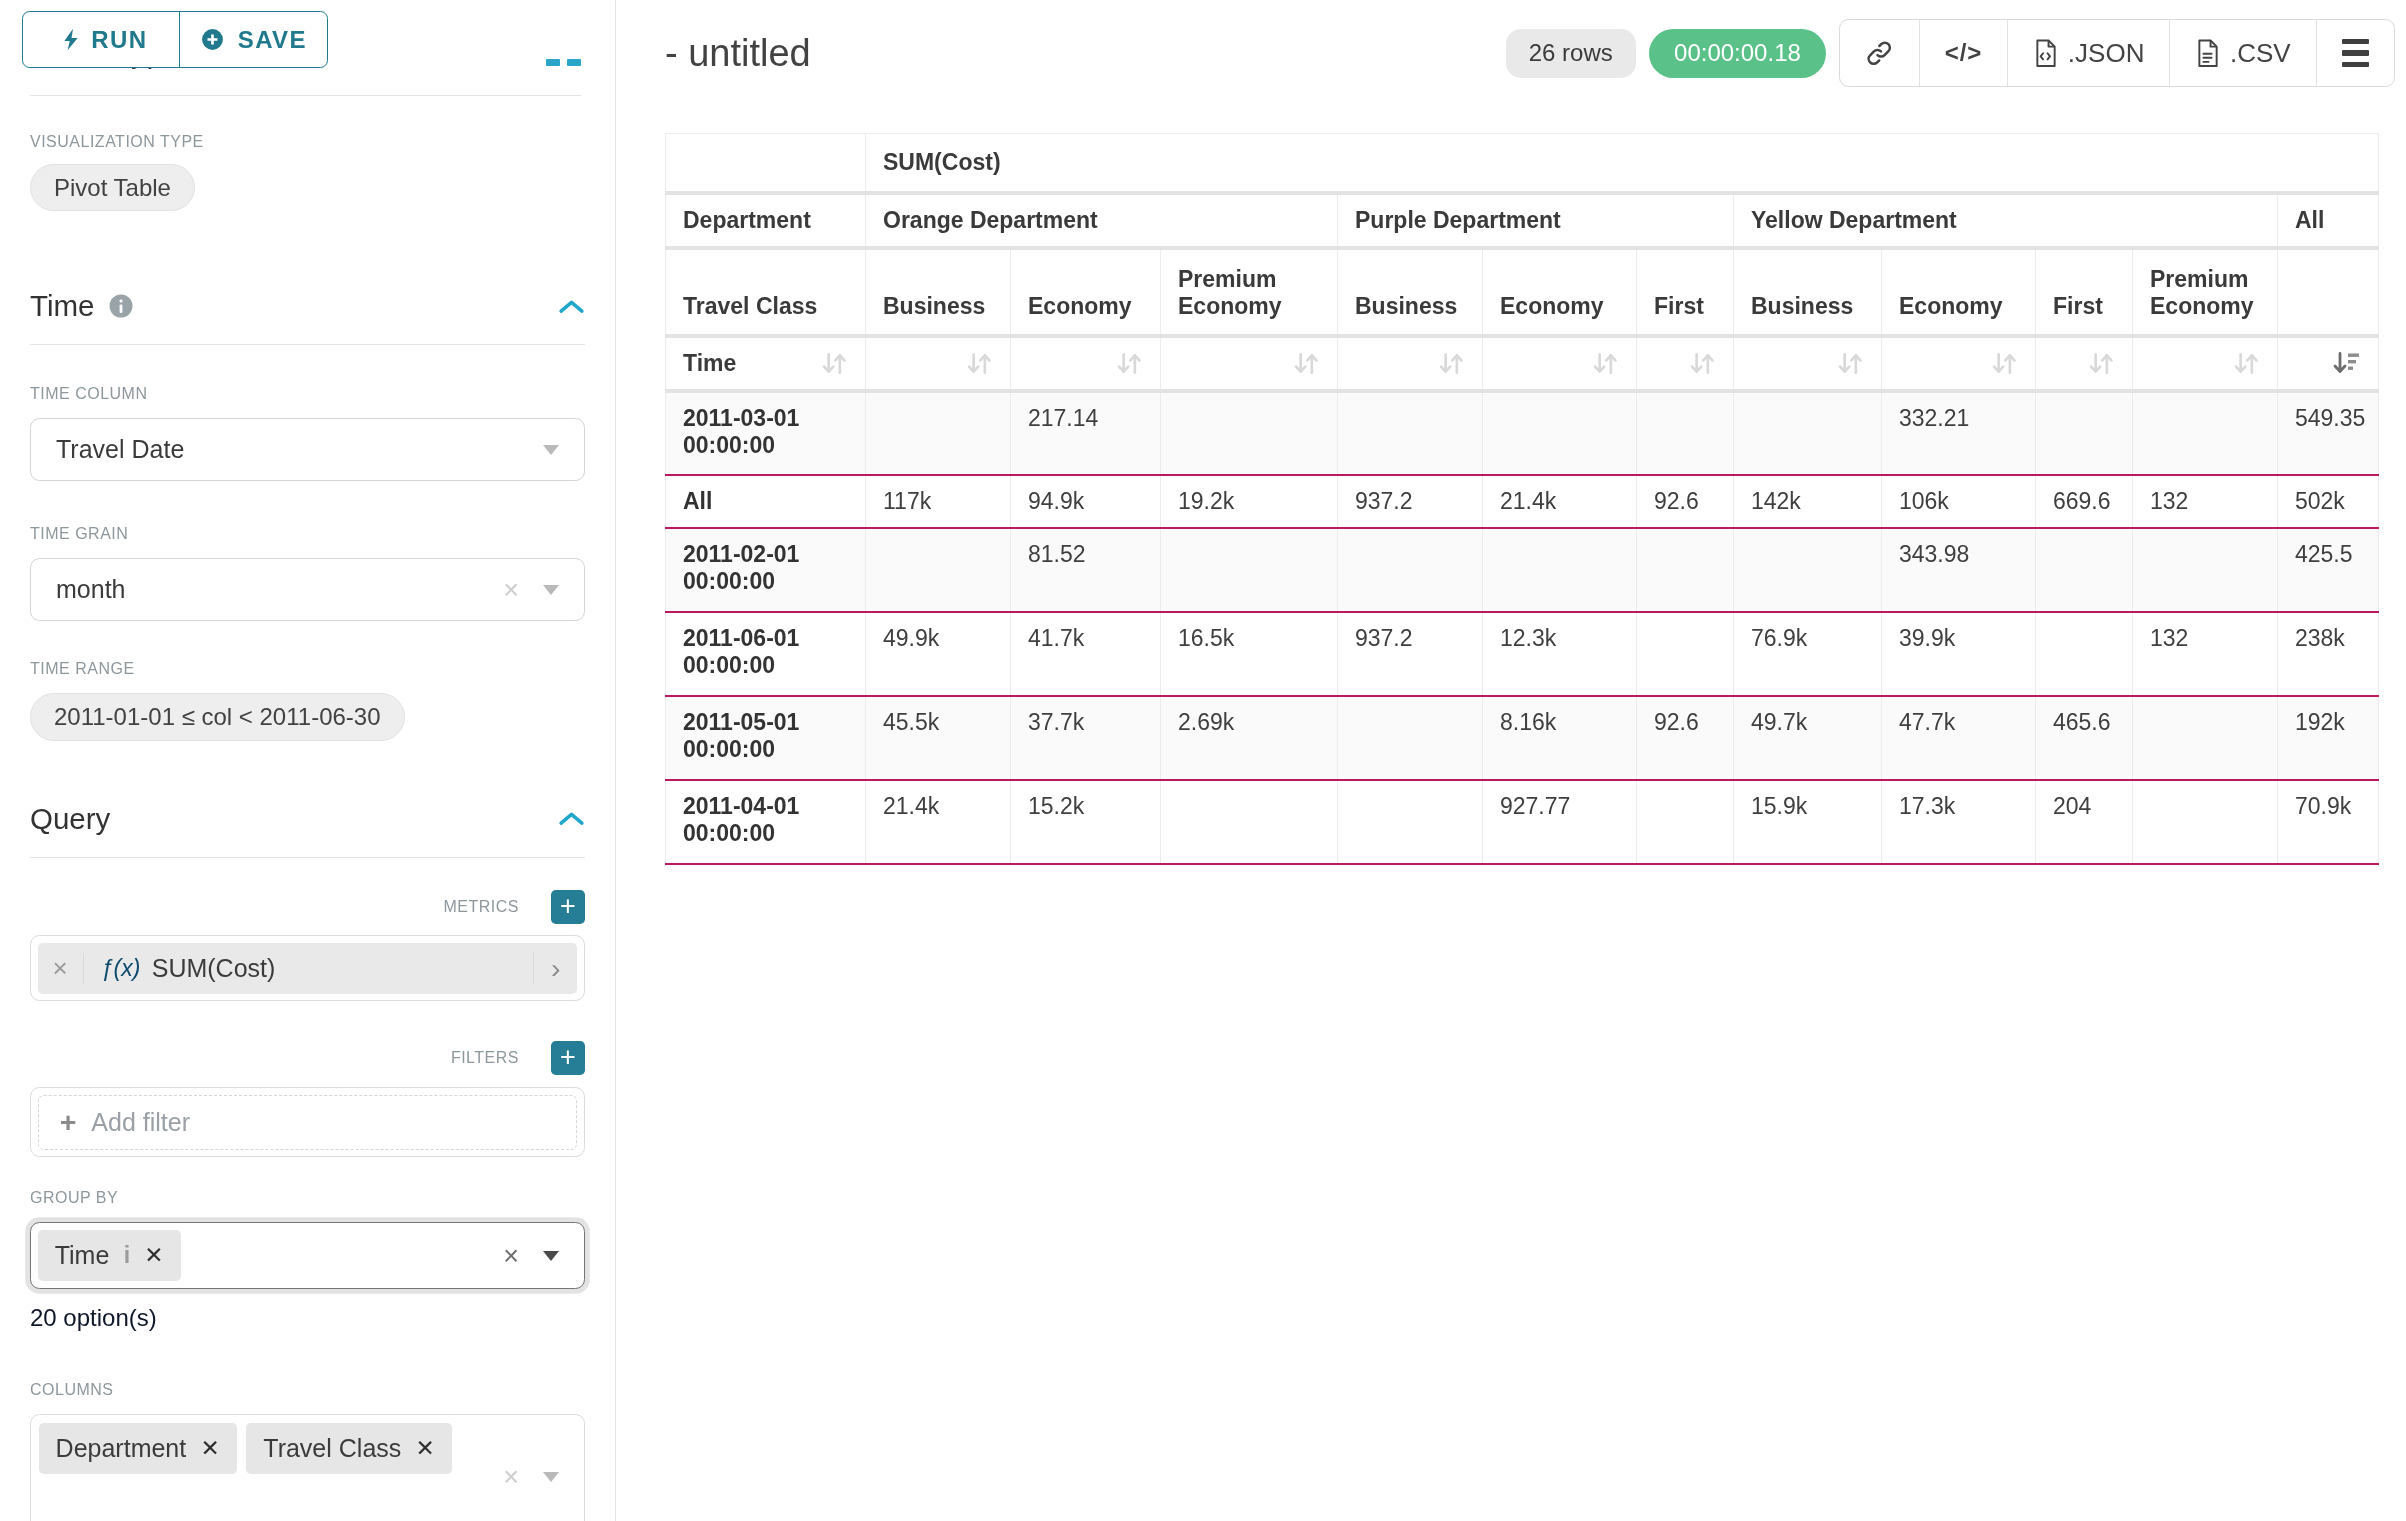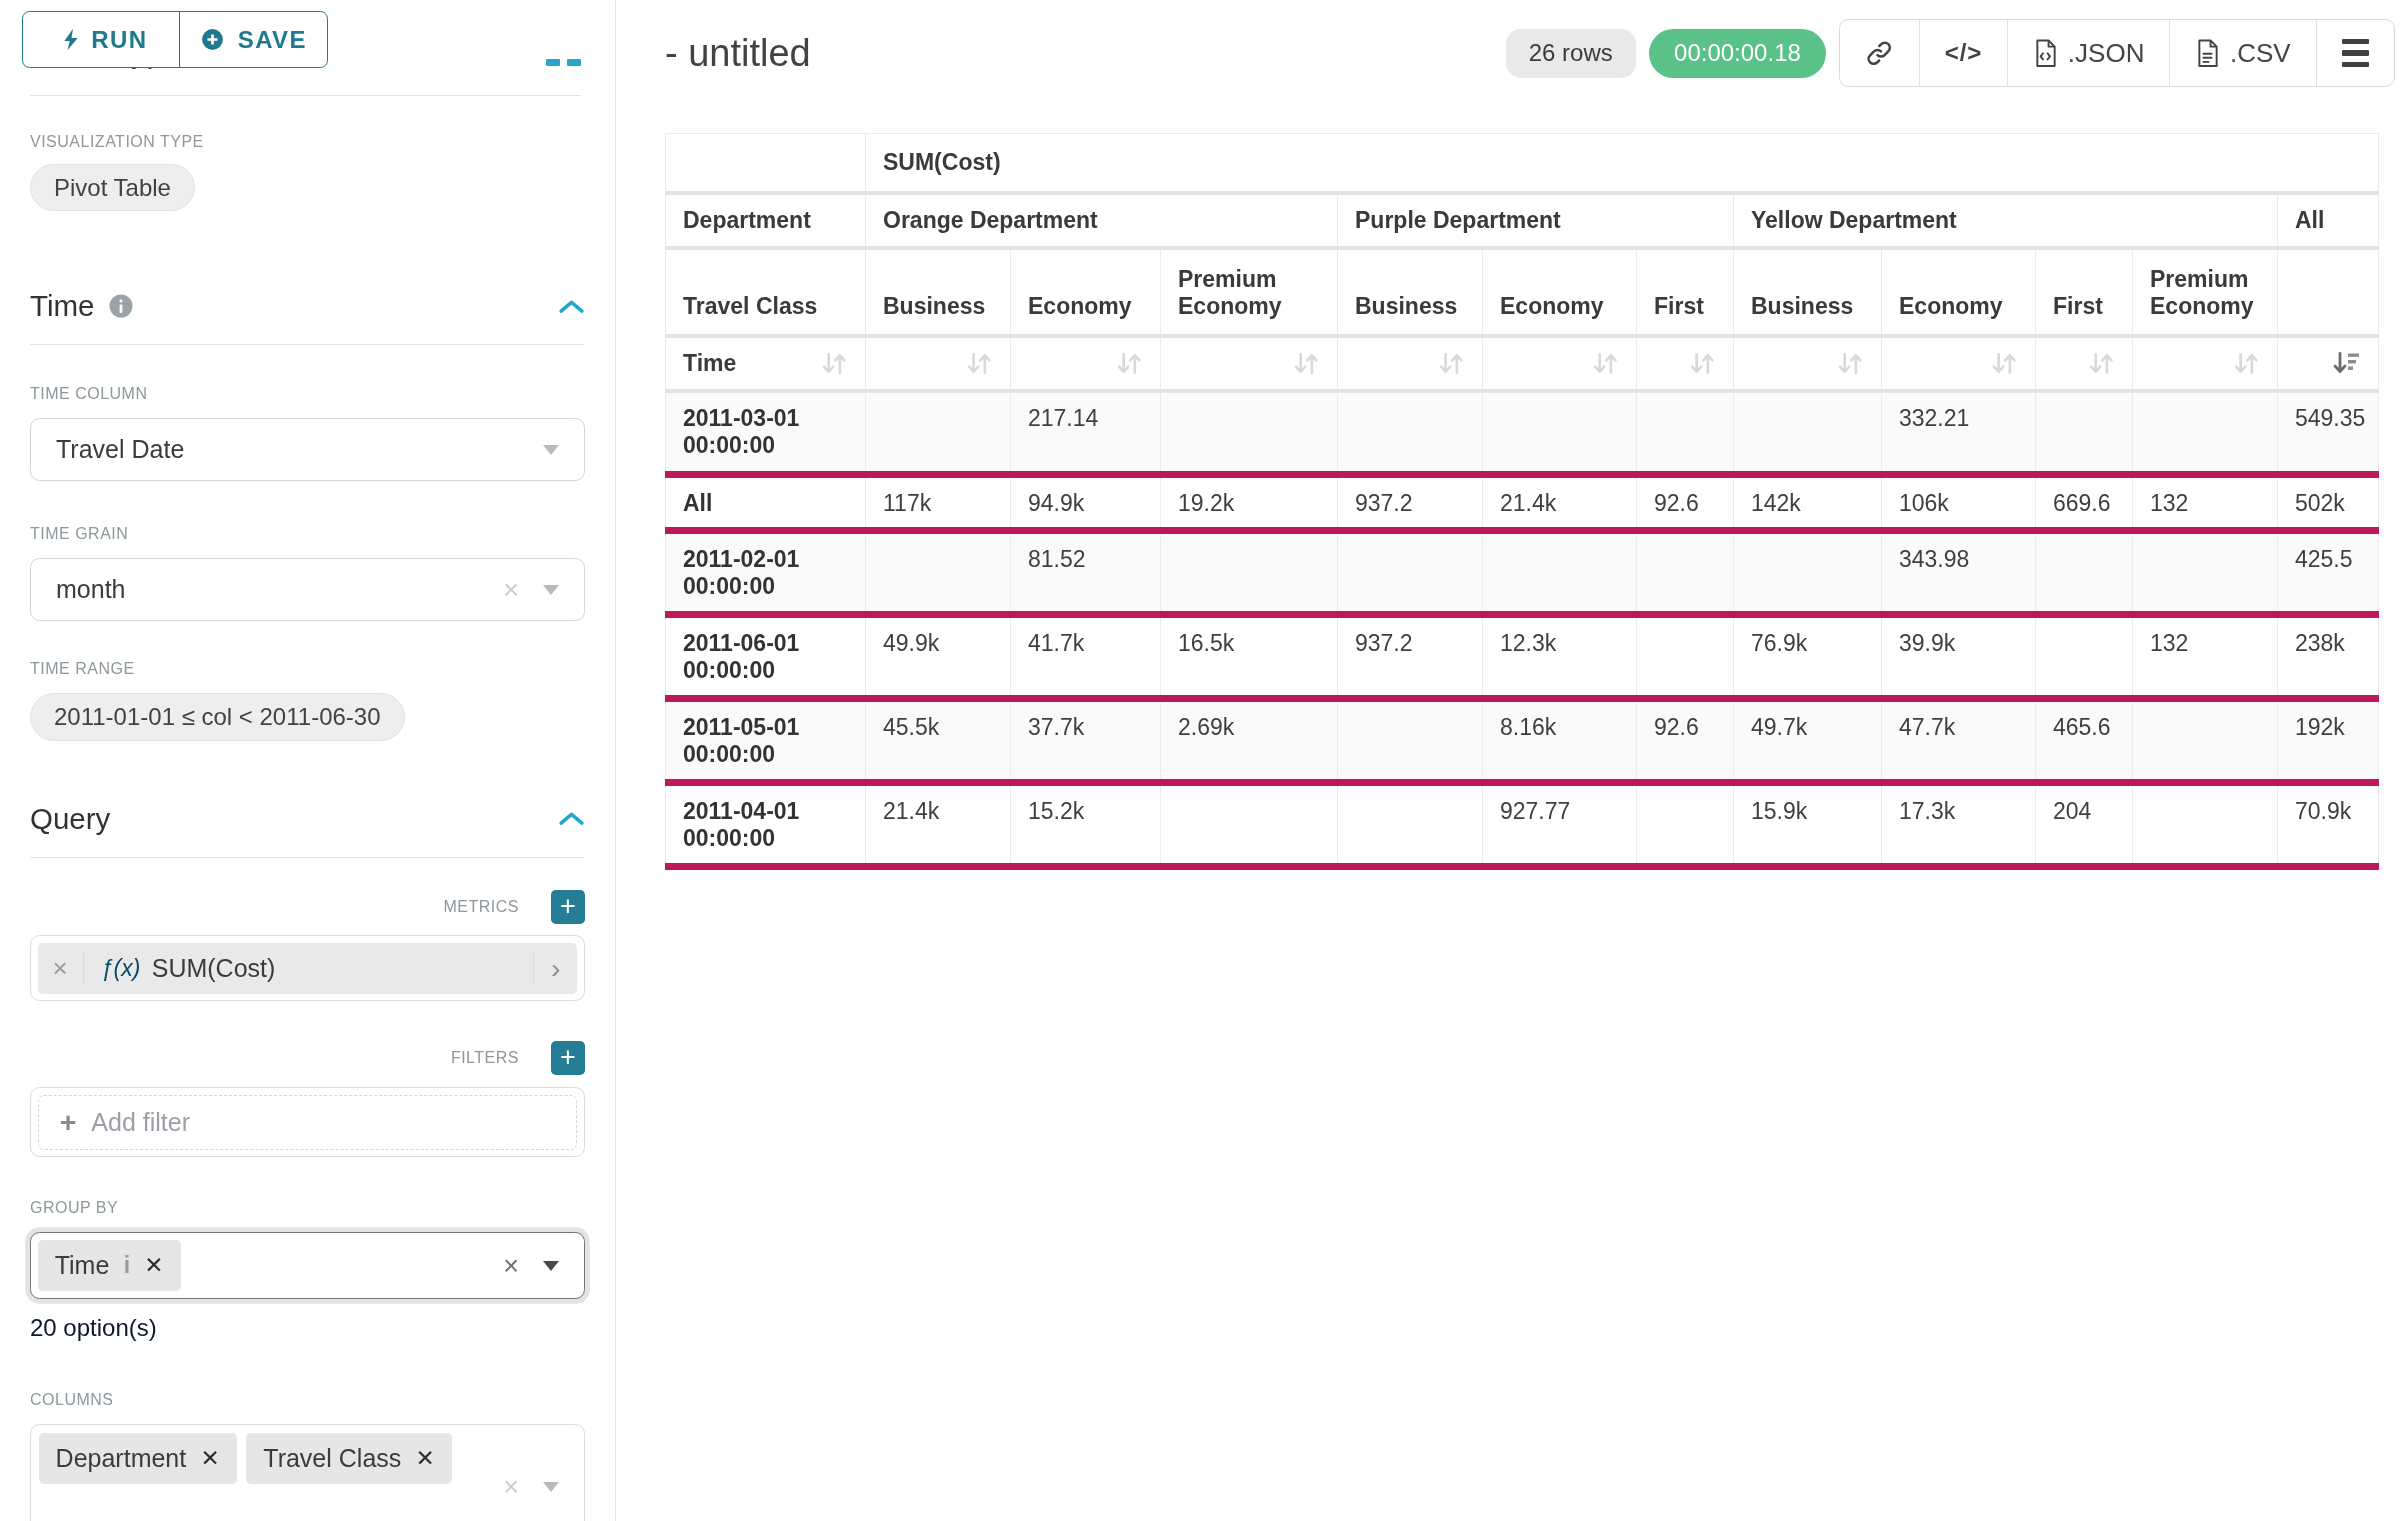--- a/index.html
+++ b/index.html
@@ -82,21 +82,21 @@
   .pivot thead tr { border-bottom: 4.8px solid #e3e3e3; }
   .pivot thead th { font-weight: 600; color: #3a3a3a; background: #fff; vertical-align: middle; }
   .pivot tr.hrow1 { height: 59px; }
   .pivot tr.hrow2 { height: 55px; }
   .pivot tr.hrow3 { height: 88px; }
   .pivot tr.hrow3 th { vertical-align: bottom; padding-bottom: 13.3px; }
   .pivot tr.sortrow { height: 55px; border-bottom: 4.8px solid #e3e3e3; }
   .pivot tr.sortrow th { font-weight: 600; }
   .sort-flex { display: flex; align-items: center; justify-content: flex-end; }
   .sort-flex .sort-label { margin-right: auto; }
-  .pivot tbody tr { border-bottom: 7px solid #be185d; }
+  .pivot tbody tr { border-bottom: 2px solid #be185d; }
   .pivot tbody tr:nth-child(odd) { background: #fafafa; }
   .pivot tbody tr.tall { height: 84px; }
   .pivot tbody tr.short { height: 53px; }
   .pivot tbody td { color: #3f3f3f; vertical-align: top; padding-top: 12.4px; }
   .pivot tbody td.rowlabel { font-weight: 700; color: #333; }
 </style>
 </head>
 <body>
 
 <div class="app">
@@ -206,21 +206,21 @@
           <span class="add-btn">+</span>
         </div>
         <div class="box" style="margin-top:11.4px;">
           <div class="dashed-add">
             <span class="plus">+</span>
             <span>Add filter</span>
           </div>
         </div>
       </div>
 
-      <div style="margin-top:42px;">
+      <div style="margin-top:32px;">
         <div class="ctl-label">GROUP BY</div>
         <div class="groupby-box" style="margin-top:15px;">
           <span class="tag">
             <span>Time</span>
             <span class="tag-i">i</span>
             <span class="tag-x">✕</span>
           </span>
           <span class="clear-x">×</span>
           <span class="caret"></span>
         </div>

